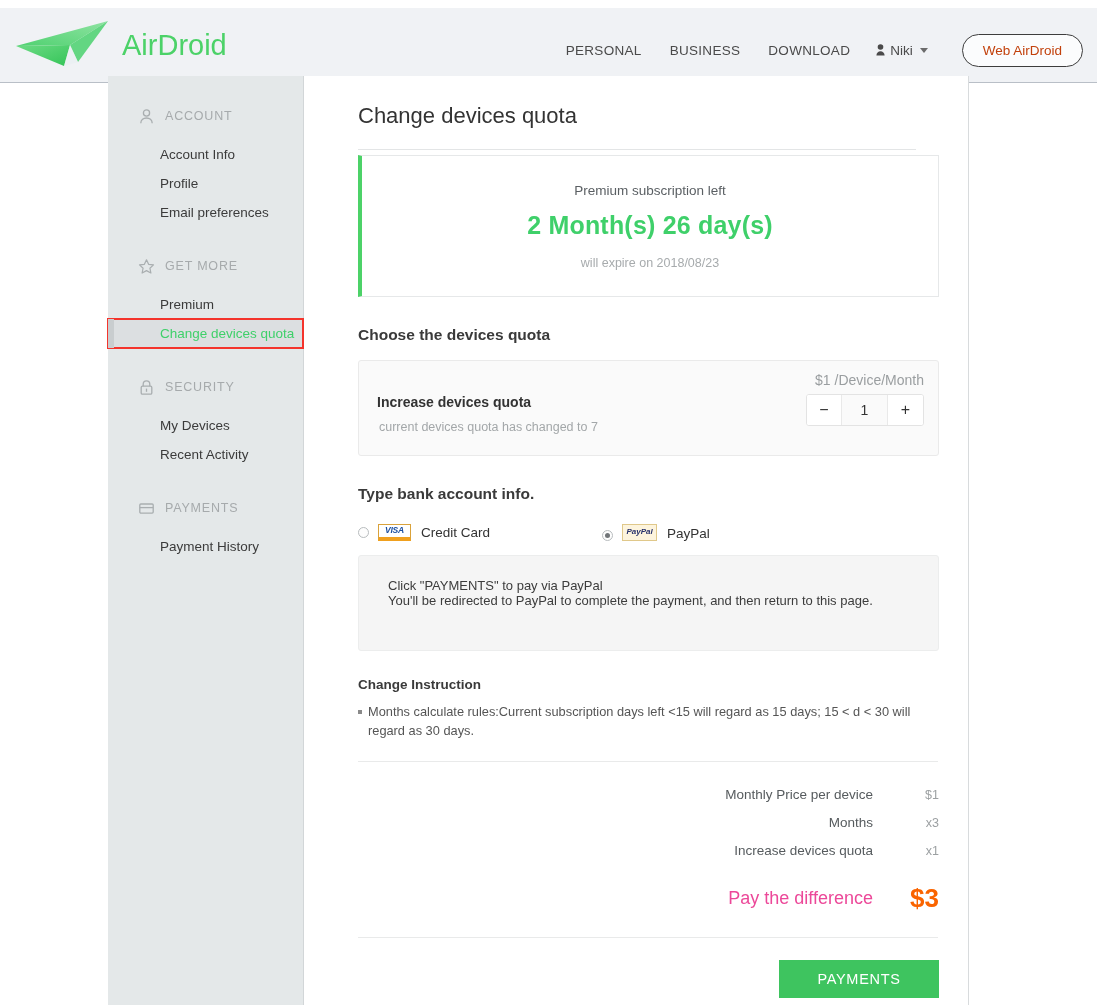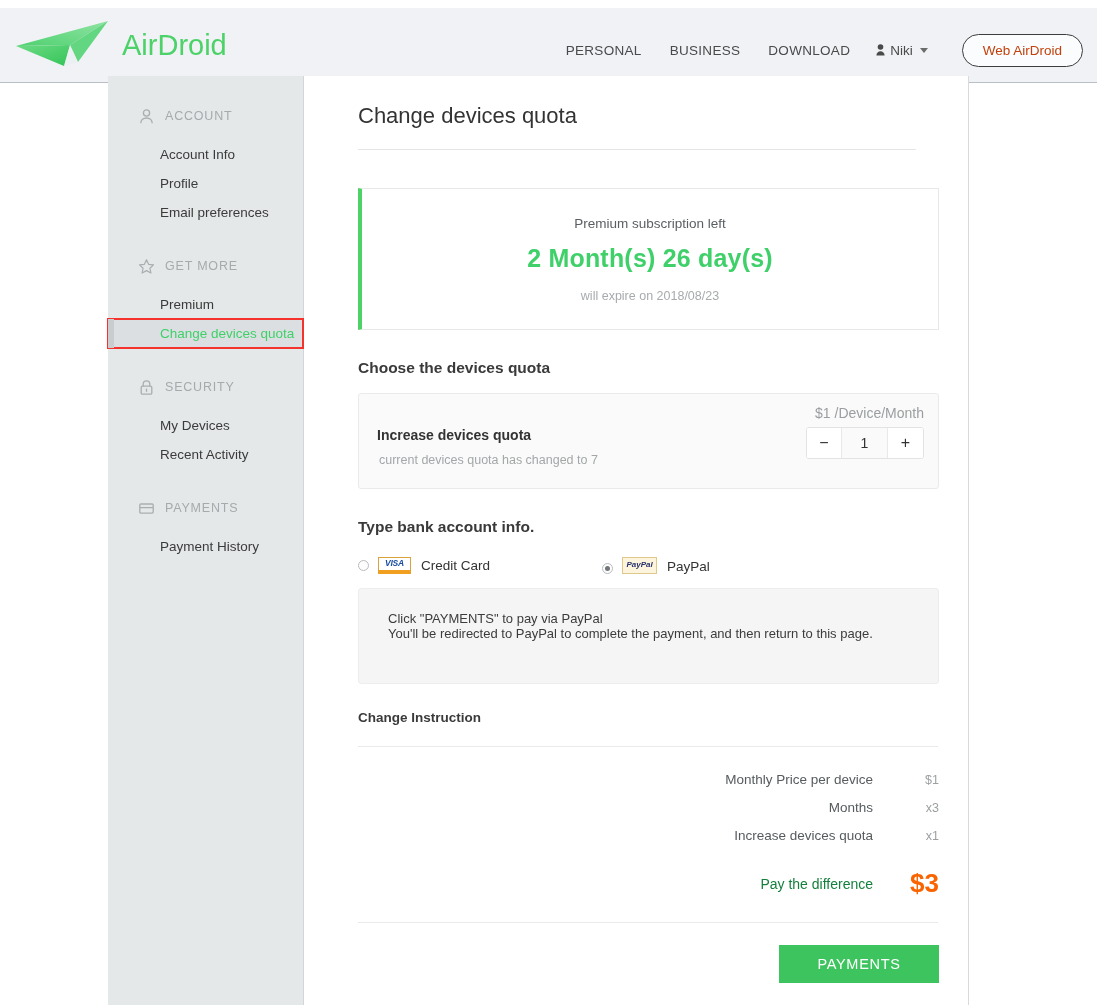--- a/index.html
+++ b/index.html
@@ -134,21 +134,21 @@
     padding: 27px 0 0 54px;
   }
   .title-rule {
     margin: 20px 0 0 54px;
     width: 558px; height: 1px;
     background: #e3e5e6;
   }
 
   
   .premium-card {
-    margin: 38px 0 0 54px;
+    margin: 5px 0 0 54px;
     width: 581px; height: 142px;
     border: 1px solid #e6e8e9;
     border-left: 4px solid #4cd268;
     display: flex; flex-direction: column;
     align-items: center; justify-content: center;
     background: #fff;
   }
   .premium-top { font-size: 13.5px; color: #5a5f63; }
   .premium-big {
     font-size: 25px; color: #3fd06a; font-weight: bold;
@@ -291,21 +291,21 @@
     display: flex; align-items: baseline;
     justify-content: flex-end;
     margin-bottom: 13px;
   }
   .sum-label { font-size: 13.5px; color: #565b5e; }
   .sum-val {
     font-size: 12.5px; color: #9ca0a2;
     width: 66px; text-align: right;
   }
   .sum-row.total { margin-top: 25px; margin-bottom: 0; align-items: center; }
-  .sum-row.total .sum-label { font-size: 14px; color: #15803d; }
+  .sum-row.total .sum-label { font-size: 18px; color: #ec4899; }
   .sum-row.total .sum-val {
     font-size: 26px; color: #fa6400; font-weight: bold;
   }
   .sum-rule {
     margin: 23px 0 0 54px;
     width: 580px; height: 1px; background: #e9eaea;
   }
   .pay-btn-row {
     margin: 22px 0 0 54px; width: 581px;
     display: flex; justify-content: flex-end;
@@ -445,20 +445,24 @@
       <span class="pay-name">PayPal</span>
     </span>
   </div>
 
   <div class="info-box">
     <div class="info-line">Click "PAYMENTS" to pay via PayPal</div>
     <div class="info-line second">You'll be redirected to PayPal to complete the payment, and then return to this page.</div>
   </div>
 
   <div class="ci-head">Change Instruction</div>
+  <div class="ci-body">
+    <span class="ci-bullet"></span>
+    <span>Months calculate rules:Current subscription days left &lt;15 will regard as 15 days; 15 &lt; d &lt; 30 will regard as 30 days.</span>
+  </div>
 
   <div class="ci-rule"></div>
 
   <div class="sum-wrap">
     <div class="sum-row">
       <span class="sum-label">Monthly Price per device</span>
       <span class="sum-val">$1</span>
     </div>
     <div class="sum-row">
       <span class="sum-label">Months</span>

